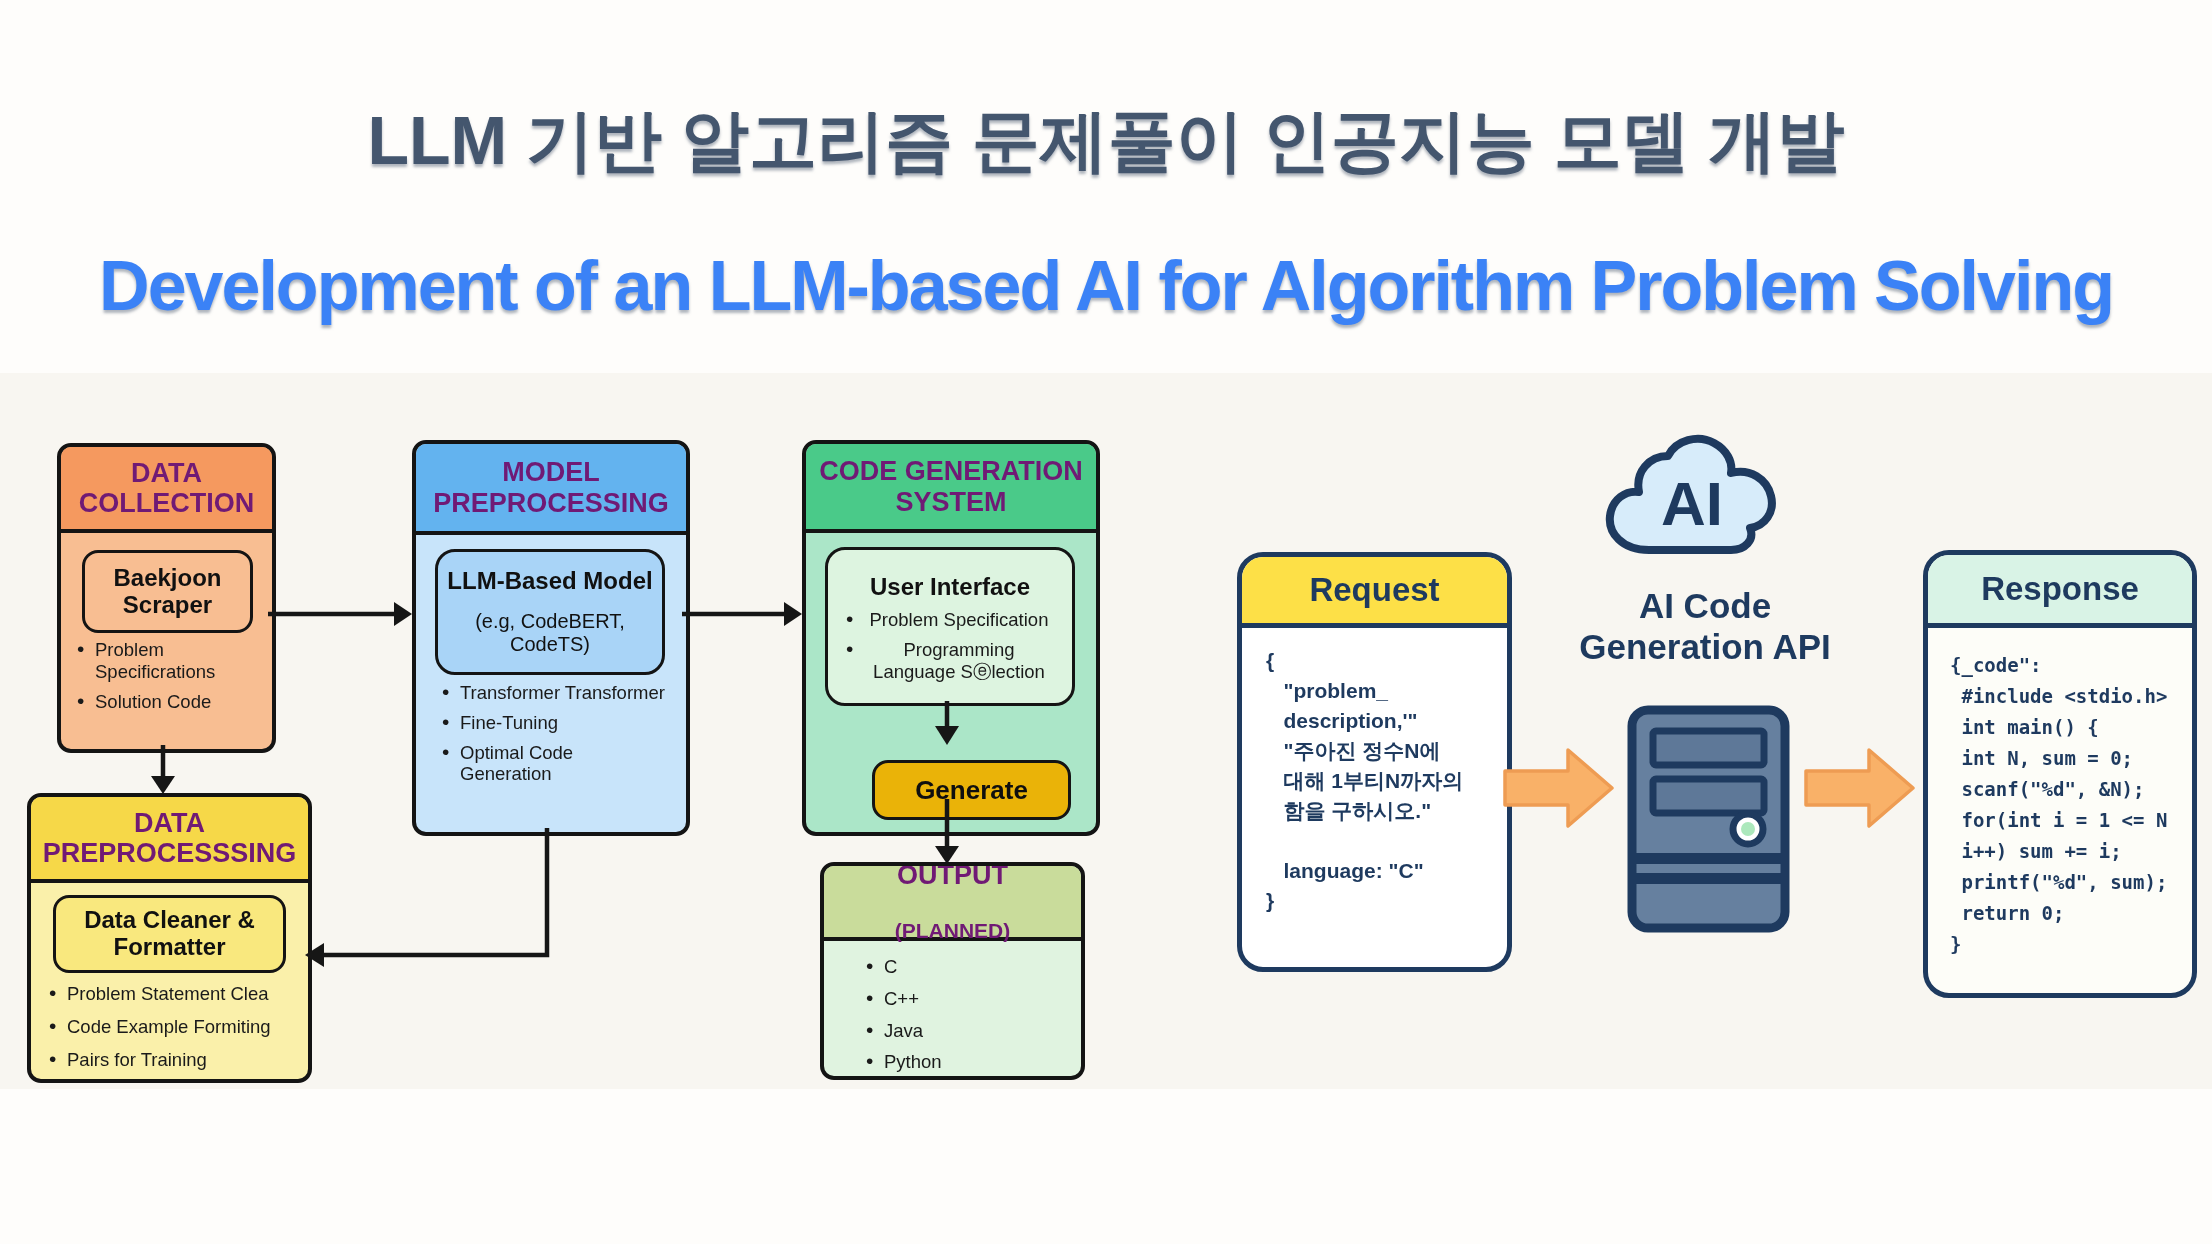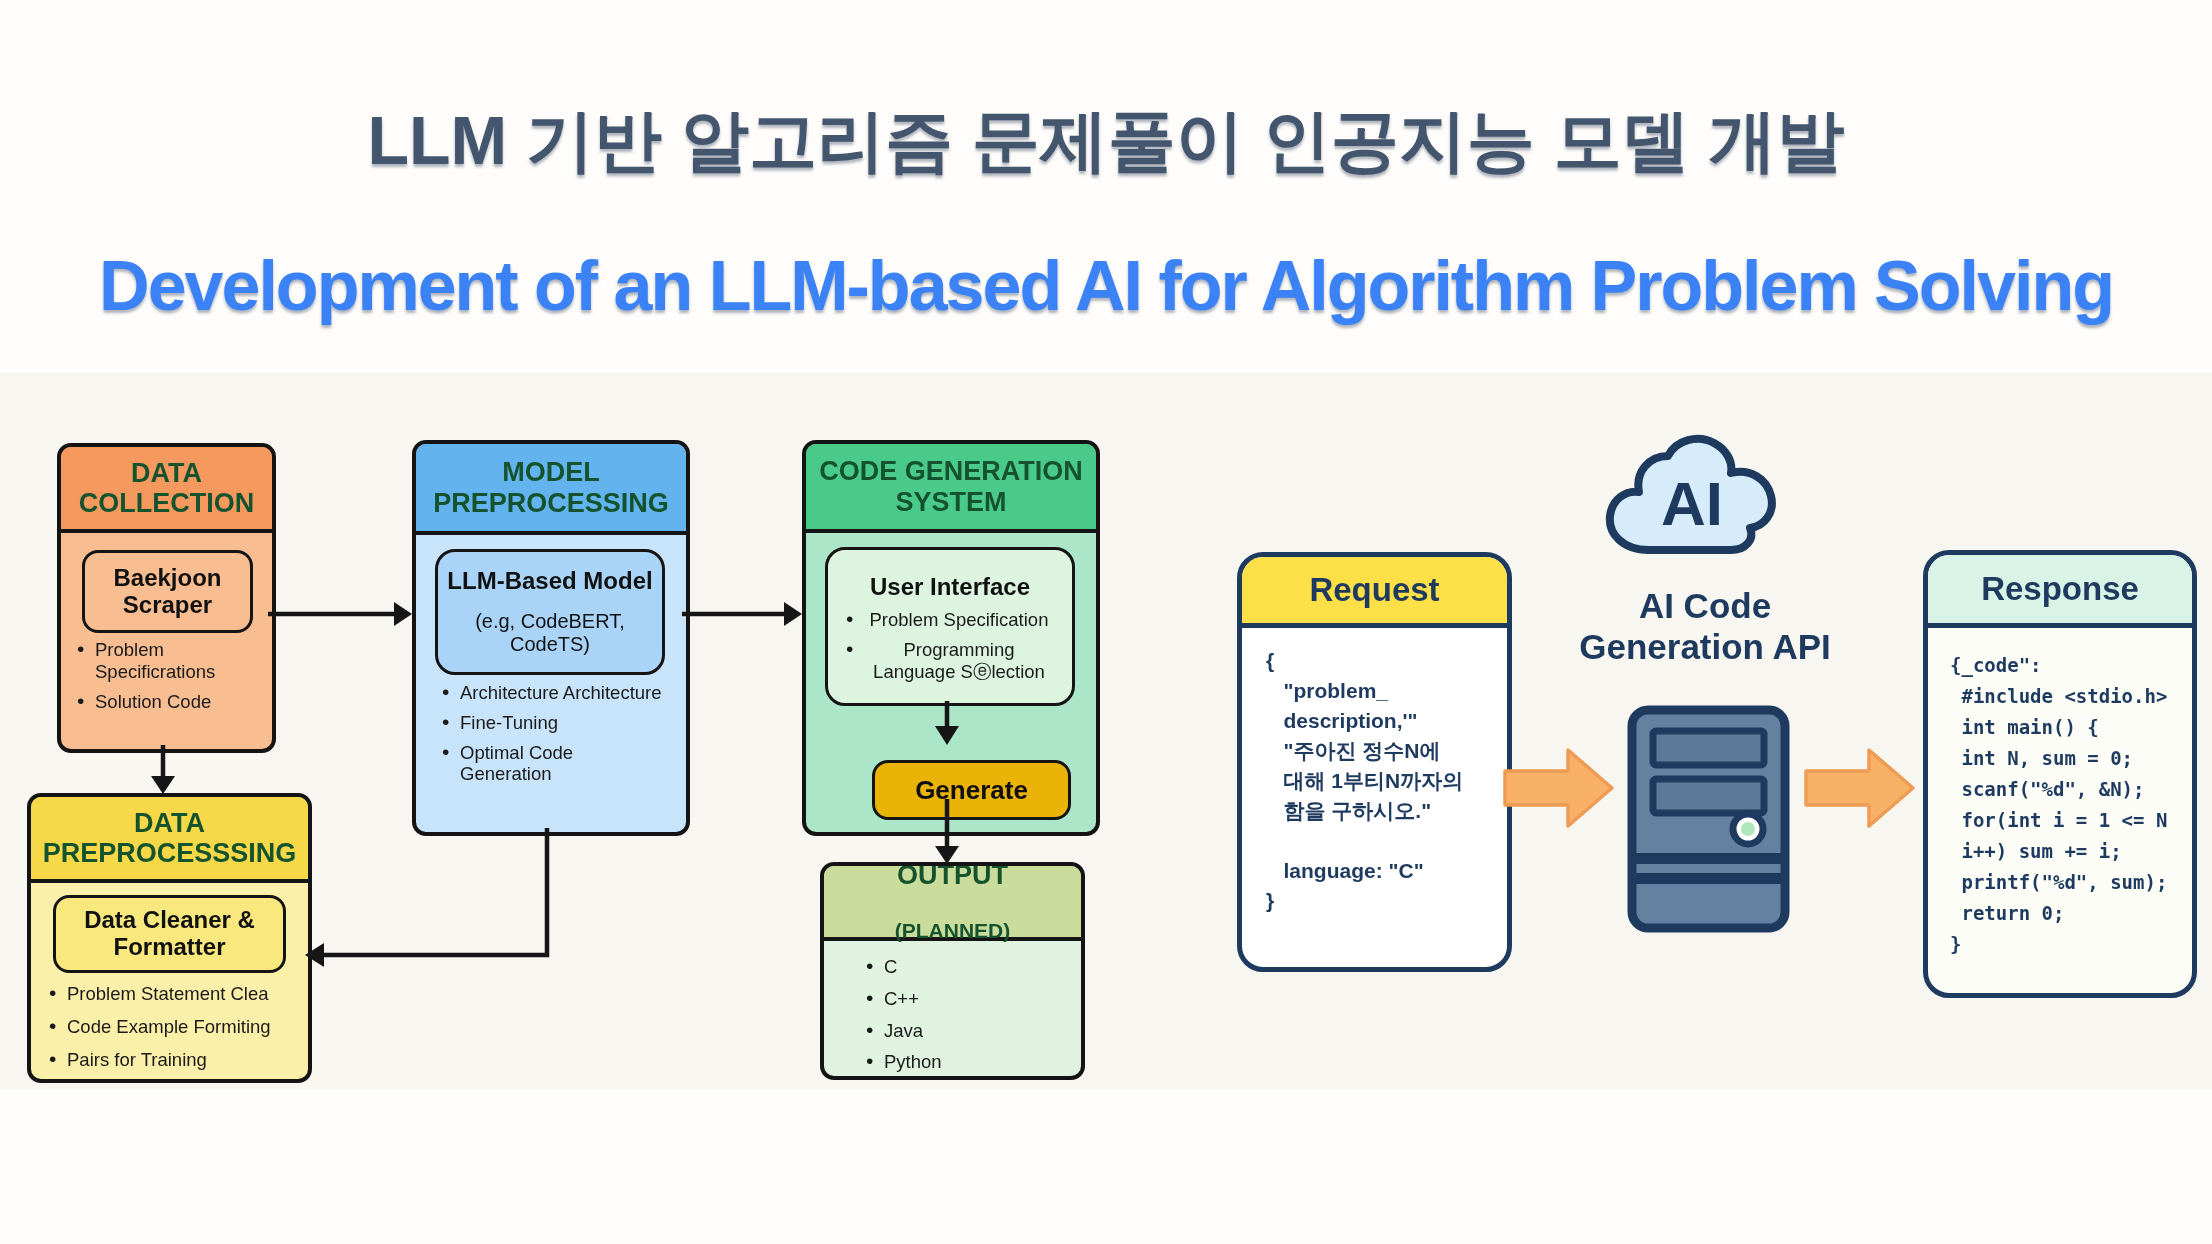--- a/index.html
+++ b/index.html
@@ -12,21 +12,21 @@
     font-size:68px;font-weight:bold;color:#44566E;letter-spacing:0px;
     text-shadow:0 3px 3px rgba(110,120,136,.55);}
   .title-en{position:absolute;left:0;top:246px;width:2212px;text-align:center;
     font-size:70px;font-weight:bold;color:#3b82f6;letter-spacing:-2px;
     text-shadow:0 3px 3px rgba(110,120,136,.55);}
 
   
   .fbox{position:absolute;border:4px solid #141414;border-radius:14px;overflow:hidden;}
   .fbox-header{display:flex;flex-direction:column;align-items:center;justify-content:center;
     text-align:center;border-bottom:4px solid #141414;font-weight:bold;font-size:27px;
-    line-height:1.12;color:#14532d;padding:0 8px;}
+    line-height:1.12;color:#701a75;padding:0 8px;}
   .inner-box{position:absolute;border:3.5px solid #141414;border-radius:16px;
     display:flex;flex-direction:column;align-items:center;justify-content:center;
     text-align:center;font-weight:bold;font-size:24px;line-height:1.12;color:#111;}
   .inner-sub{font-weight:normal;font-size:20px;margin-top:15px;line-height:1.15;}
   ul.bullets{position:absolute;margin:0;padding:0;list-style:none;font-size:18.5px;
     color:#1a1a1a;line-height:1.18;}
   ul.bullets li{position:relative;padding-left:22px;margin-bottom:8px;}
   ul.bullets li::before{content:"\2022";position:absolute;left:4px;top:-2px;font-size:21px;}
   .gen-btn{position:absolute;border:3.5px solid #141414;border-radius:16px;
     display:flex;align-items:center;justify-content:center;font-weight:bold;font-size:26px;color:#0f0f0f;}
@@ -83,21 +83,21 @@
       </ul>
   </div>
 
   <div class="fbox" id="box-mp">
     <div class="fbox-header">MODEL PREPROCESSING</div>
     <div class="inner-box" style="left:19px;top:105px;width:224px;height:120px;background:#A9D4F7;border-radius:20px;">
       <div>LLM-Based Model</div>
       <div class="inner-sub">(e.g, CodeBERT, CodeTS)</div>
     </div>
     <ul class="bullets" style="left:22px;top:238px;width:228px;">
-        <li>Architecture Architecture</li>
+        <li>Transformer Transformer</li>
         <li>Fine-Tuning</li>
         <li>Optimal Code Generation</li>
       </ul>
   </div>
 
   <div class="fbox" id="box-cgs">
     <div class="fbox-header">CODE GENERATION SYSTEM</div>
     <div class="inner-box" style="left:19px;top:103px;width:244px;height:153px;background:#DDF4E0;border-radius:20px;align-items:flex-start;padding:0;">
       <div style="width:100%;text-align:center;margin:12px 0 8px 0;">User Interface</div>
       <ul class="bullets" style="position:static;margin:0 0 0 14px;width:212px;font-weight:normal;">

